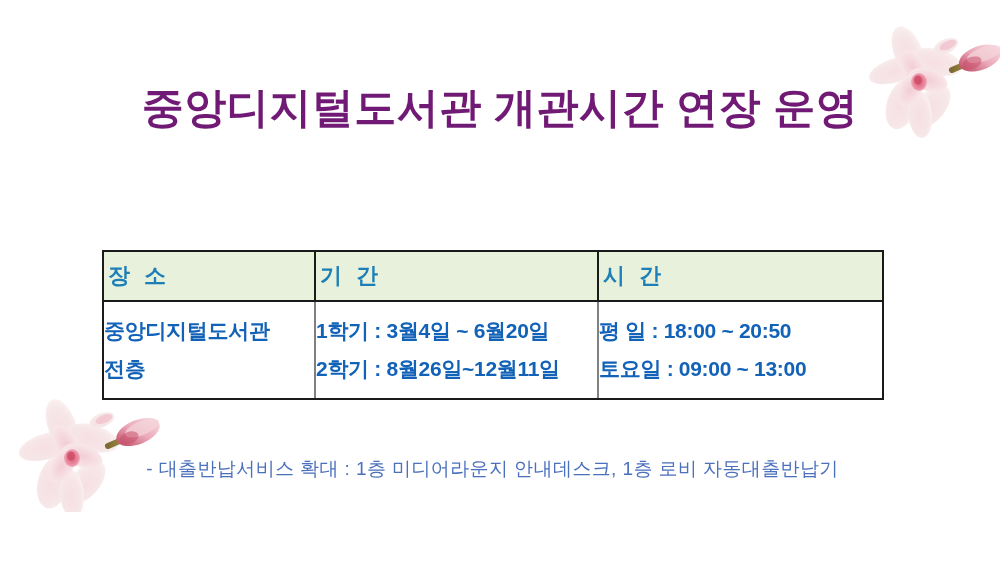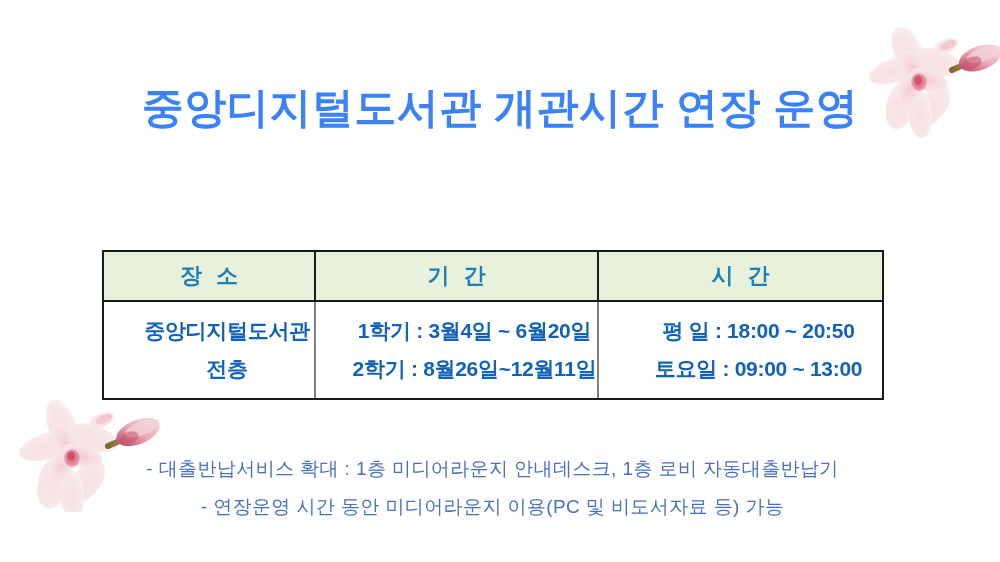--- a/index.html
+++ b/index.html
@@ -22,21 +22,21 @@
   
   #title {
     position: absolute;
     left: 0;
     top: 52px;
     width: 1000px;
     text-align: center;
     font-size: 42px;
     font-weight: bold;
     letter-spacing: 0.5px;
-    color: #3b82f6;
+    color: #701a75;
     white-space: nowrap;
     z-index: 4;
   }
 
   
   #subtitle {
     position: absolute;
     left: 0;
     top: 150px;
     width: 1000px;
@@ -63,21 +63,21 @@
     z-index: 4;
     background: #ffffff;
   }
   #info-table col.c-place { width: 212px; }
   #info-table col.c-period { width: 283px; }
   #info-table col.c-time   { width: 285px; }
 
   #info-table th,
   #info-table td {
     border: 2px solid #1a1a1a;
-    text-align: center;
+    text-align: left;
     vertical-align: middle;
     padding: 0;
   }
   #info-table thead th {
     height: 48px;
     background: #e7f1dc;
     color: #1d7fb8;
     font-size: 22px;
     font-weight: bold;
     letter-spacing: 4px;
@@ -89,21 +89,21 @@
     color: #1262b8;
     font-size: 21px;
     font-weight: bold;
     letter-spacing: -0.3px;
     line-height: 38px;
     border-left-color: #808080;
     border-right-color: #808080;
   }
   #info-table tbody td:first-child { border-left-color: #1a1a1a; }
   #info-table tbody td:last-child  { border-right-color: #1a1a1a; }
-  #info-table tbody td .cell-line { display: block; white-space: nowrap; padding-left: 36px; }
+  #info-table tbody td .cell-line { display: block; white-space: nowrap; }
 
   
   #notes {
     position: absolute;
     left: 0;
     top: 450px;
     width: 985px;
     text-align: center;
     z-index: 4;
   }
@@ -246,16 +246,15 @@
         <td>
           <span class="cell-line">평   일 : 18:00 ~ 20:50</span>
           <span class="cell-line">토요일 : 09:00 ~ 13:00</span>
         </td>
       </tr>
     </tbody>
   </table>
 
   <div id="notes">
     <div class="note-line">- 대출반납서비스 확대 : 1층 미디어라운지 안내데스크, 1층 로비 자동대출반납기</div>
-    <div class="note-line">- 연장운영 시간 동안 미디어라운지 이용(PC 및 비도서자료 등) 가능</div>
   </div>
 
 </div>
 
 </body></html>

